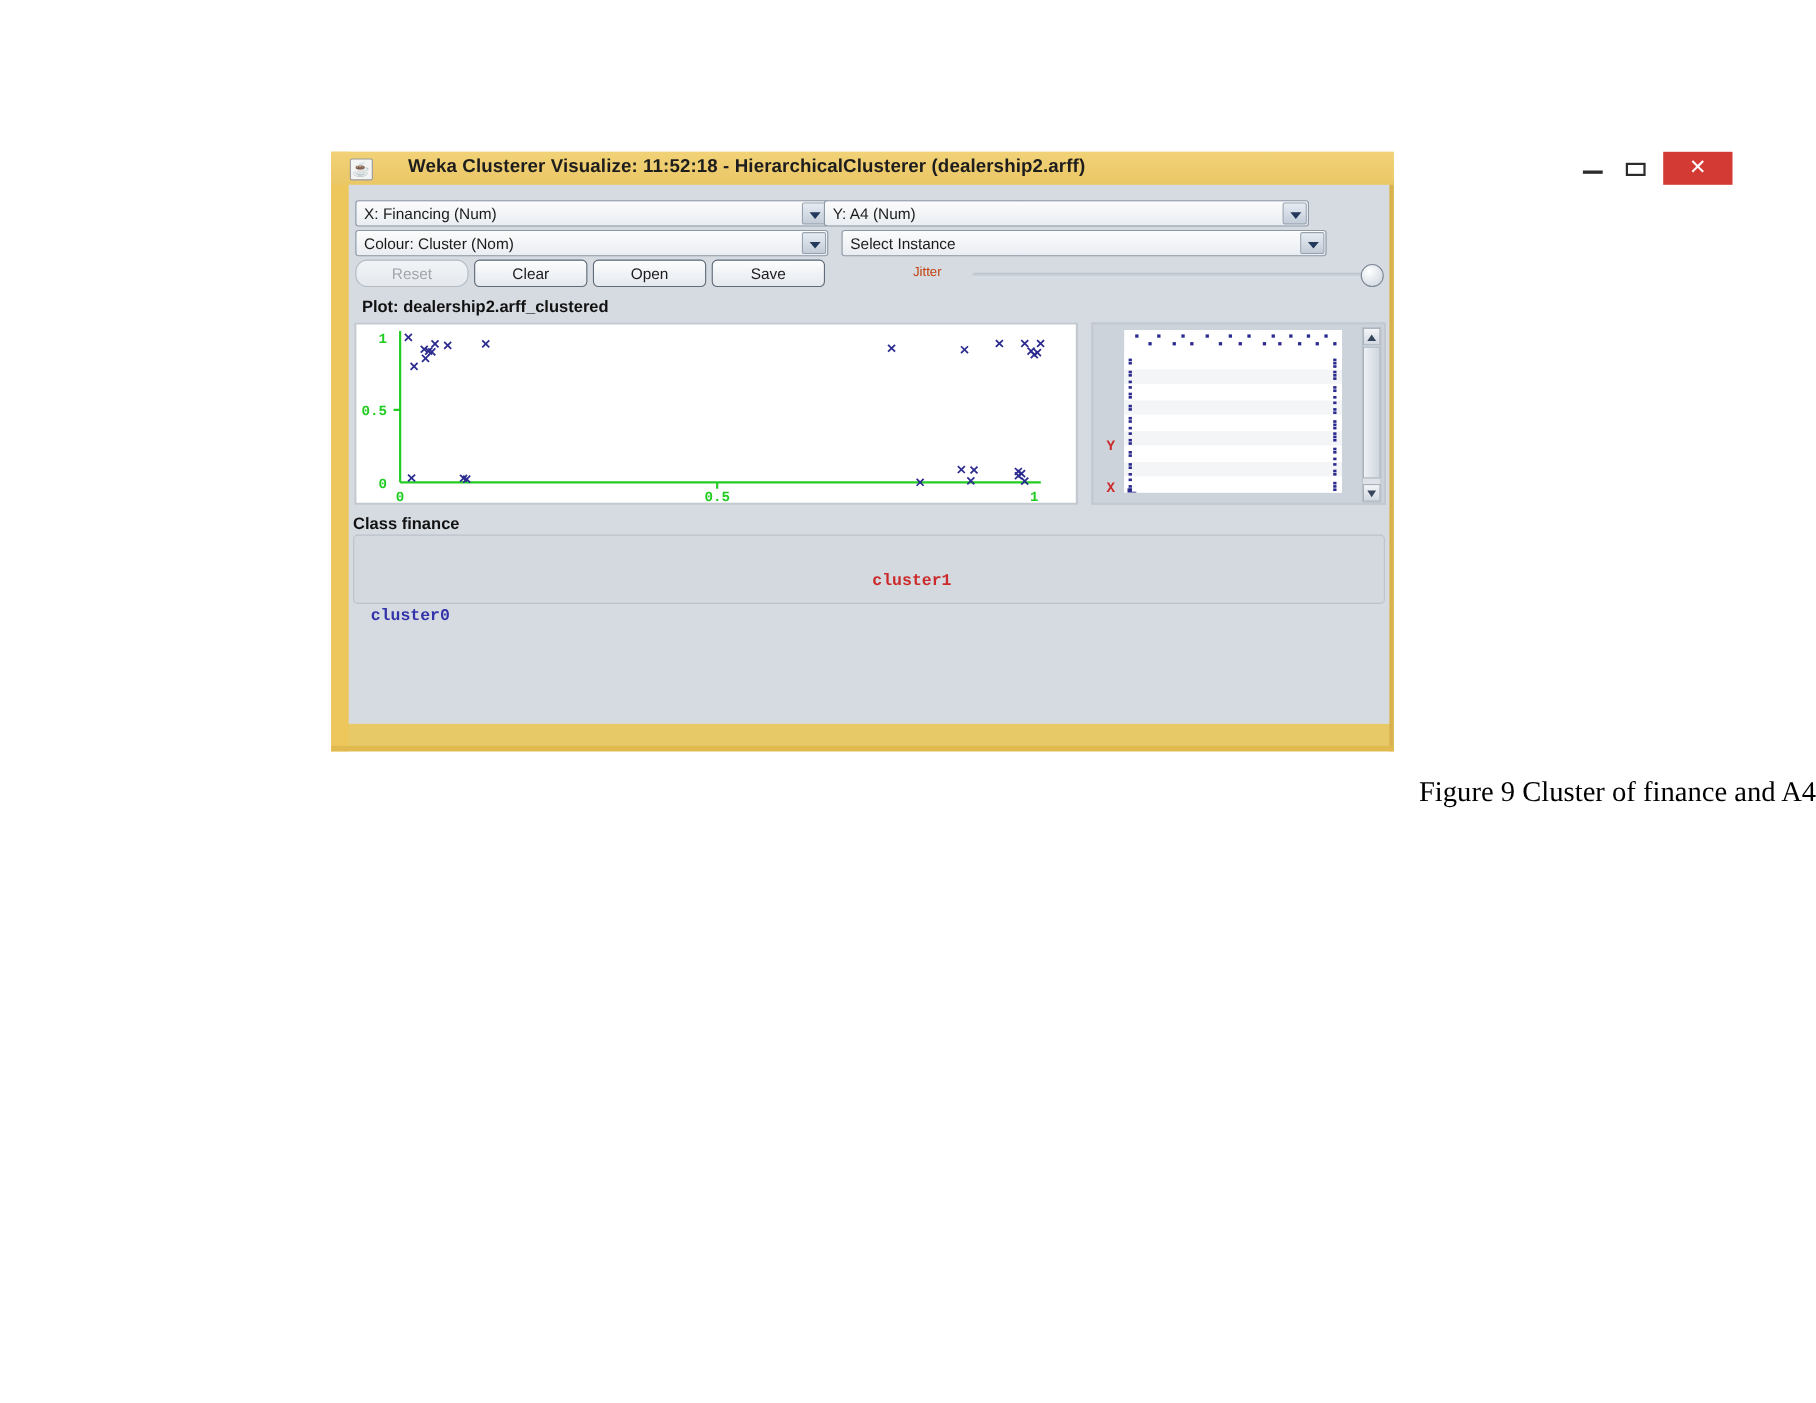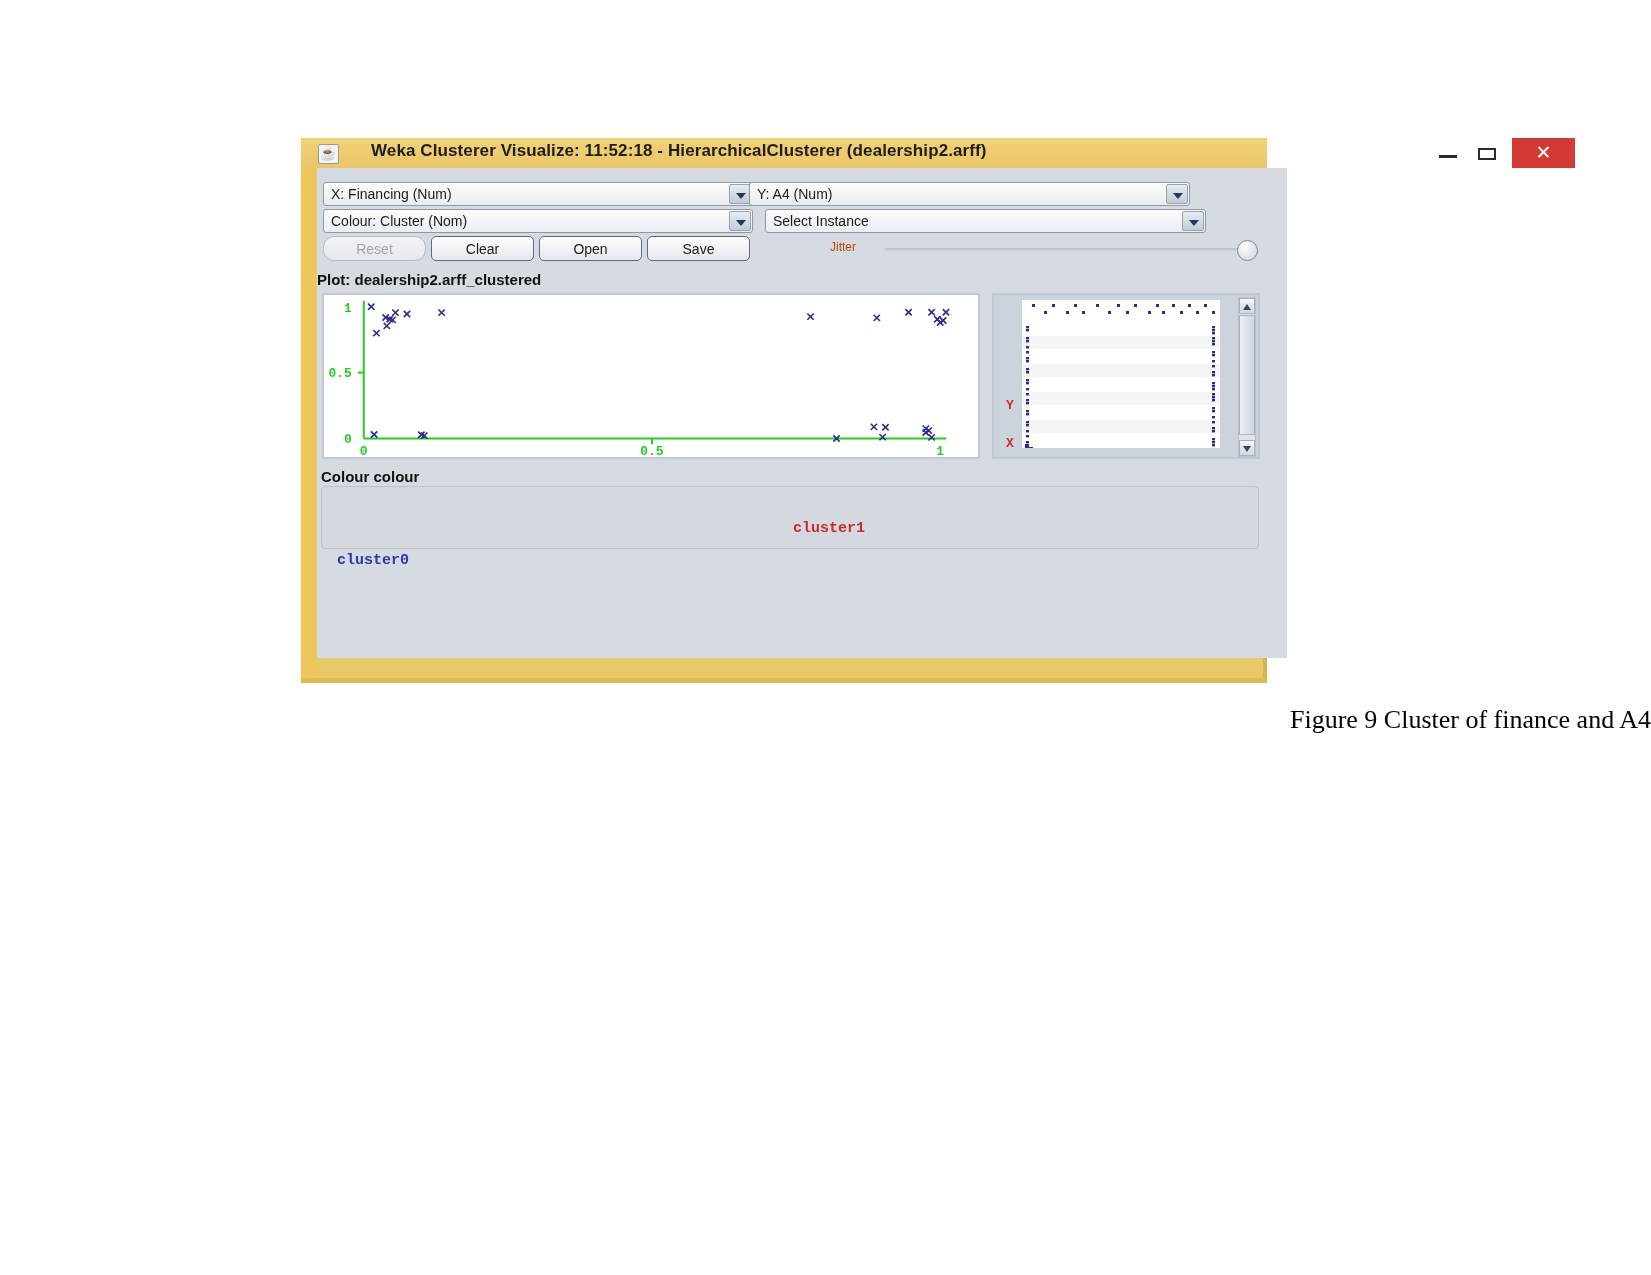--- a/index.html
+++ b/index.html
@@ -45,21 +45,20 @@
   }
   #btn-close .glyph{
     position:absolute;left:0;top:0;width:100%;height:100%;
     color:#ffffff;font-size:19px;line-height:29px;text-align:center;font-family:"DejaVu Sans",sans-serif;
   }
 
   
   #panel{
     position:absolute;left:16px;top:30px;width:946px;height:490px;
     background:#d6dbe2;
-    padding-left:24px;
   }
 
   
   .combo{
     position:absolute;height:24px;
     background:linear-gradient(#fcfcfc,#e9edf2);
     border:1px solid #8e99a6;border-radius:3px;
     box-sizing:border-box;
   }
   .combo .label{
@@ -101,21 +100,21 @@
     background:linear-gradient(#b9c0c9,#dfe4ea);border-radius:2px;
   }
   #jitter-knob{
     position:absolute;left:920px;top:72px;width:19px;height:19px;
     background:radial-gradient(circle at 35% 30%,#ffffff,#c9d2dc);
     border:1px solid #7d8794;border-radius:50%;
   }
 
   
   #plot-title{
-    position:absolute;left:0;top:103px;font-size:15px;font-weight:bold;color:#111;
+    position:absolute;left:12px;top:103px;font-size:15px;font-weight:bold;color:#111;
   }
   #plot-outer{
     position:absolute;left:3px;top:122px;width:940px;height:172px;
   }
   #plot-box{
     position:absolute;left:2px;top:3px;width:658px;height:166px;
     background:#ffffff;border:2px solid #c3c9d1;box-sizing:border-box;
   }
   #plot-canvas{position:absolute;left:0;top:0;width:100%;height:100%;}
 
@@ -390,21 +389,21 @@
             </svg>
         </div>
         <div id="inst-scroll">
           <div class="sb-arrow" id="sb-up"></div>
           <div id="sb-thumb"></div>
           <div class="sb-arrow" id="sb-down"></div>
         </div>
       </div>
     </div>
 
-    <div id="class-colour-title">Colour colour</div>
+    <div id="class-colour-title">Class finance</div>
     <div id="legend-box">
       <div class="legend-item" id="legend-c0">cluster0</div>
       <div class="legend-item" id="legend-c1">cluster1</div>
     </div>
 
   </div>
 </div>
 
 <div id="caption">Figure 9 Cluster of finance and A4</div>
 

